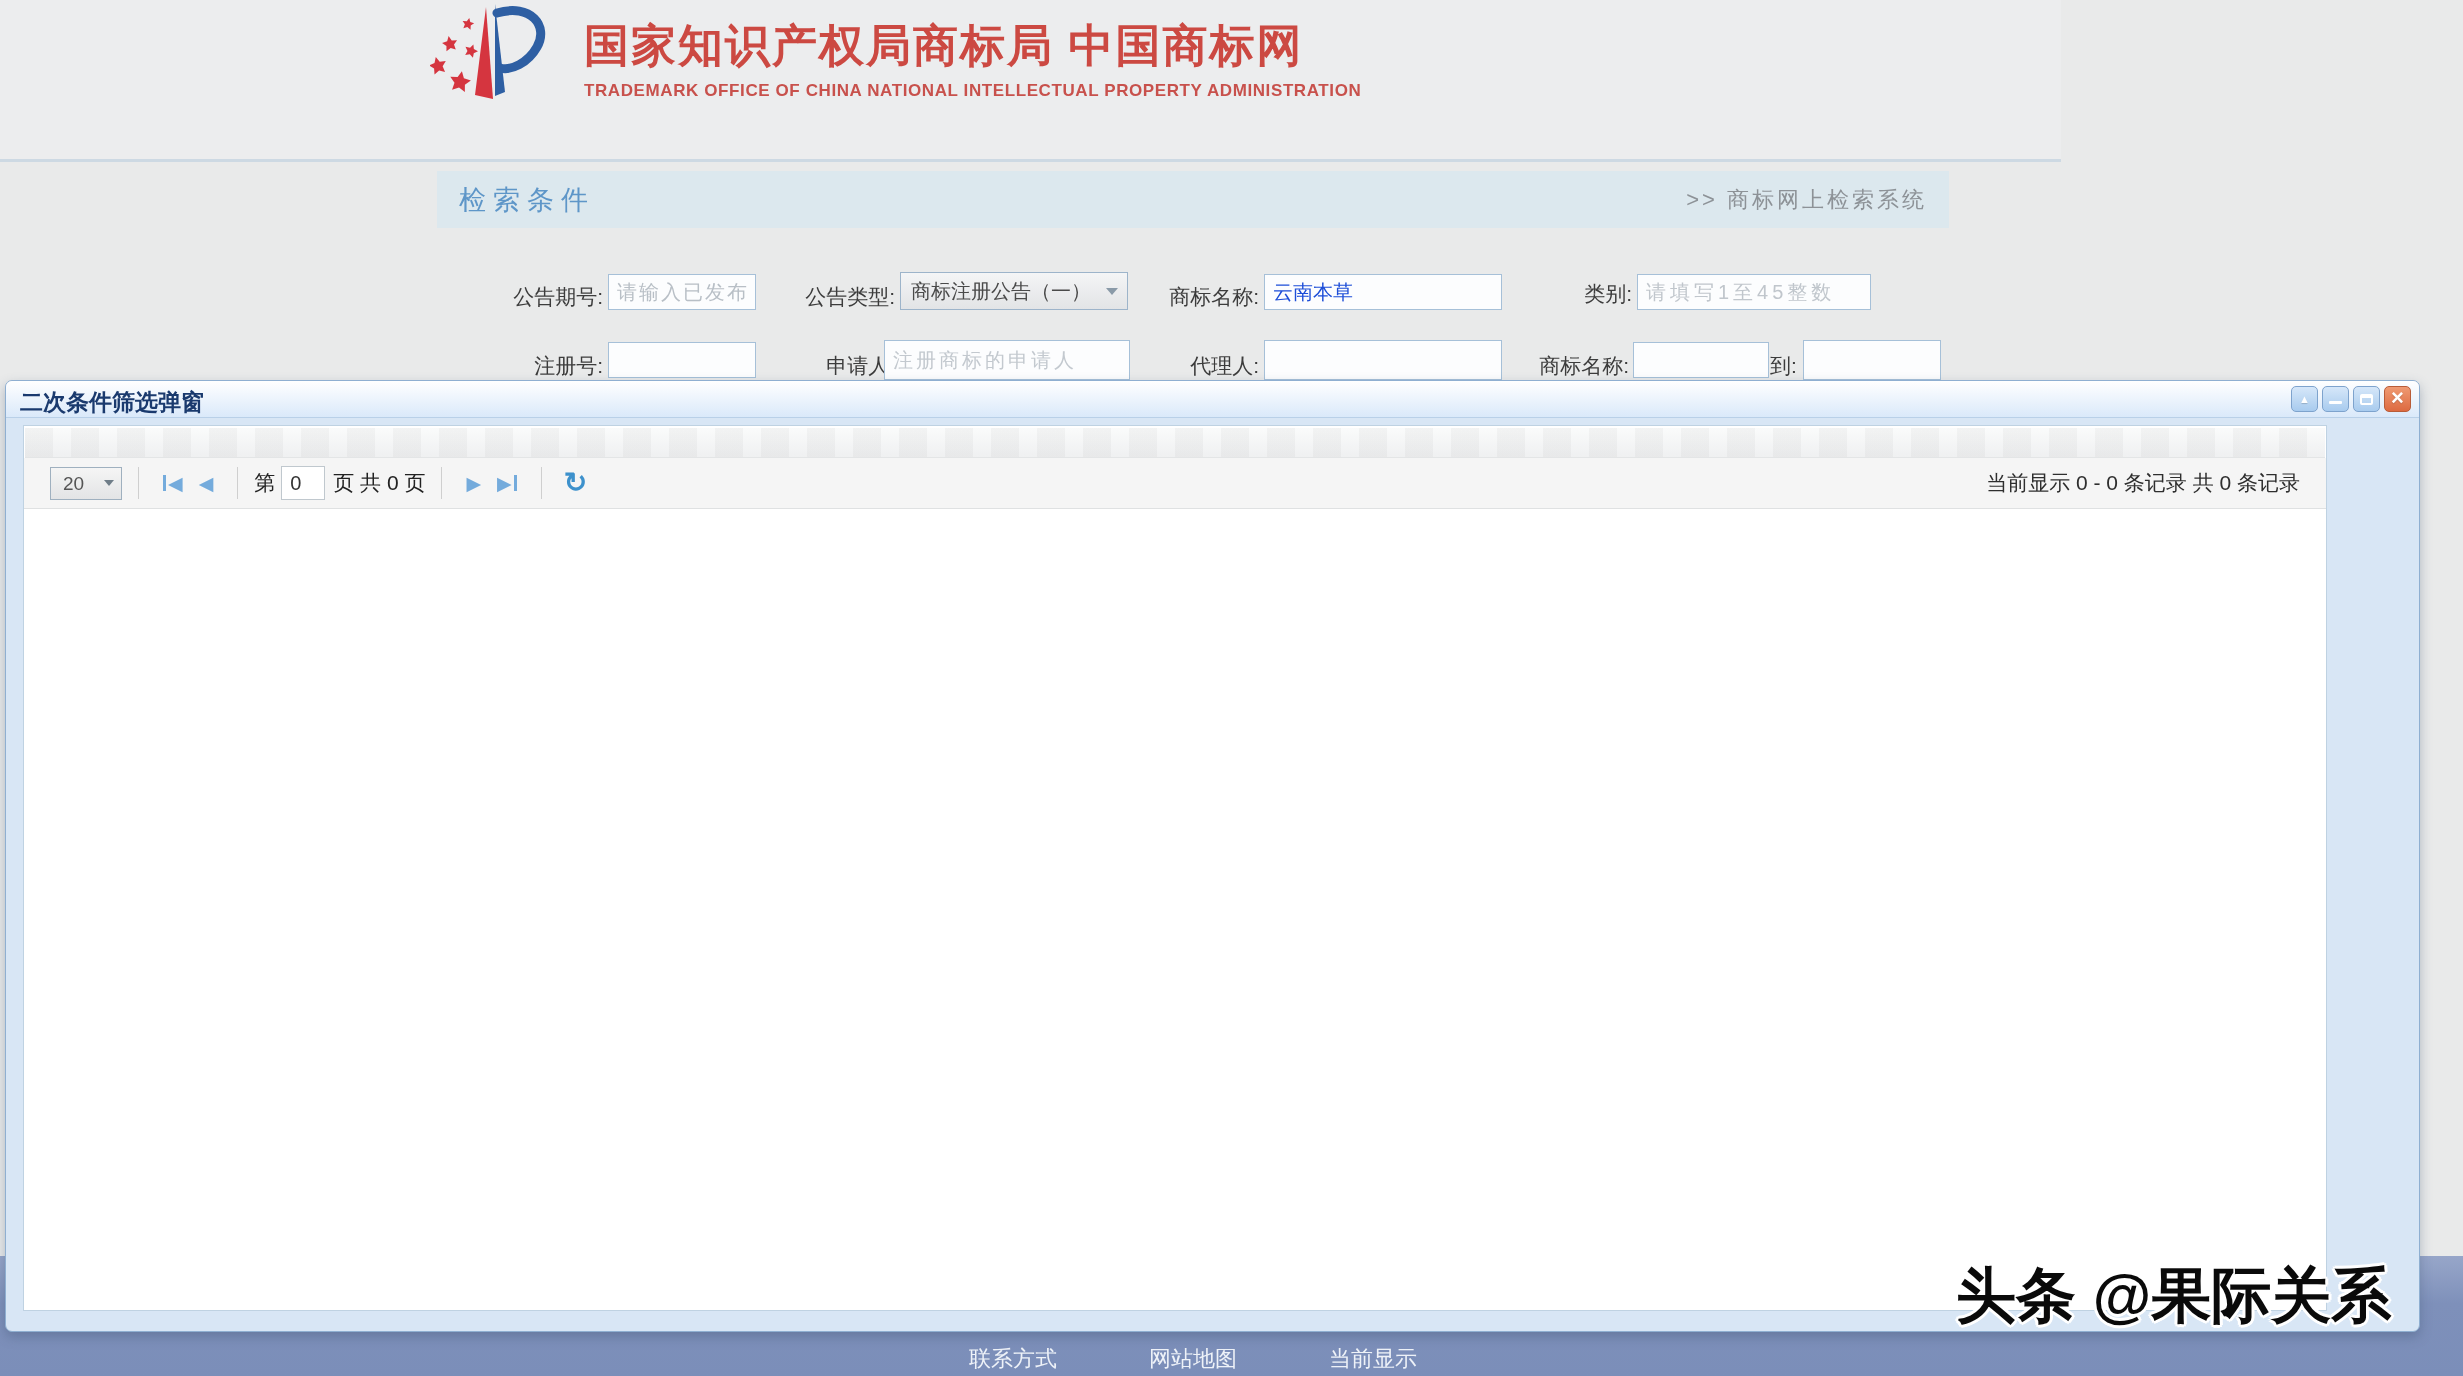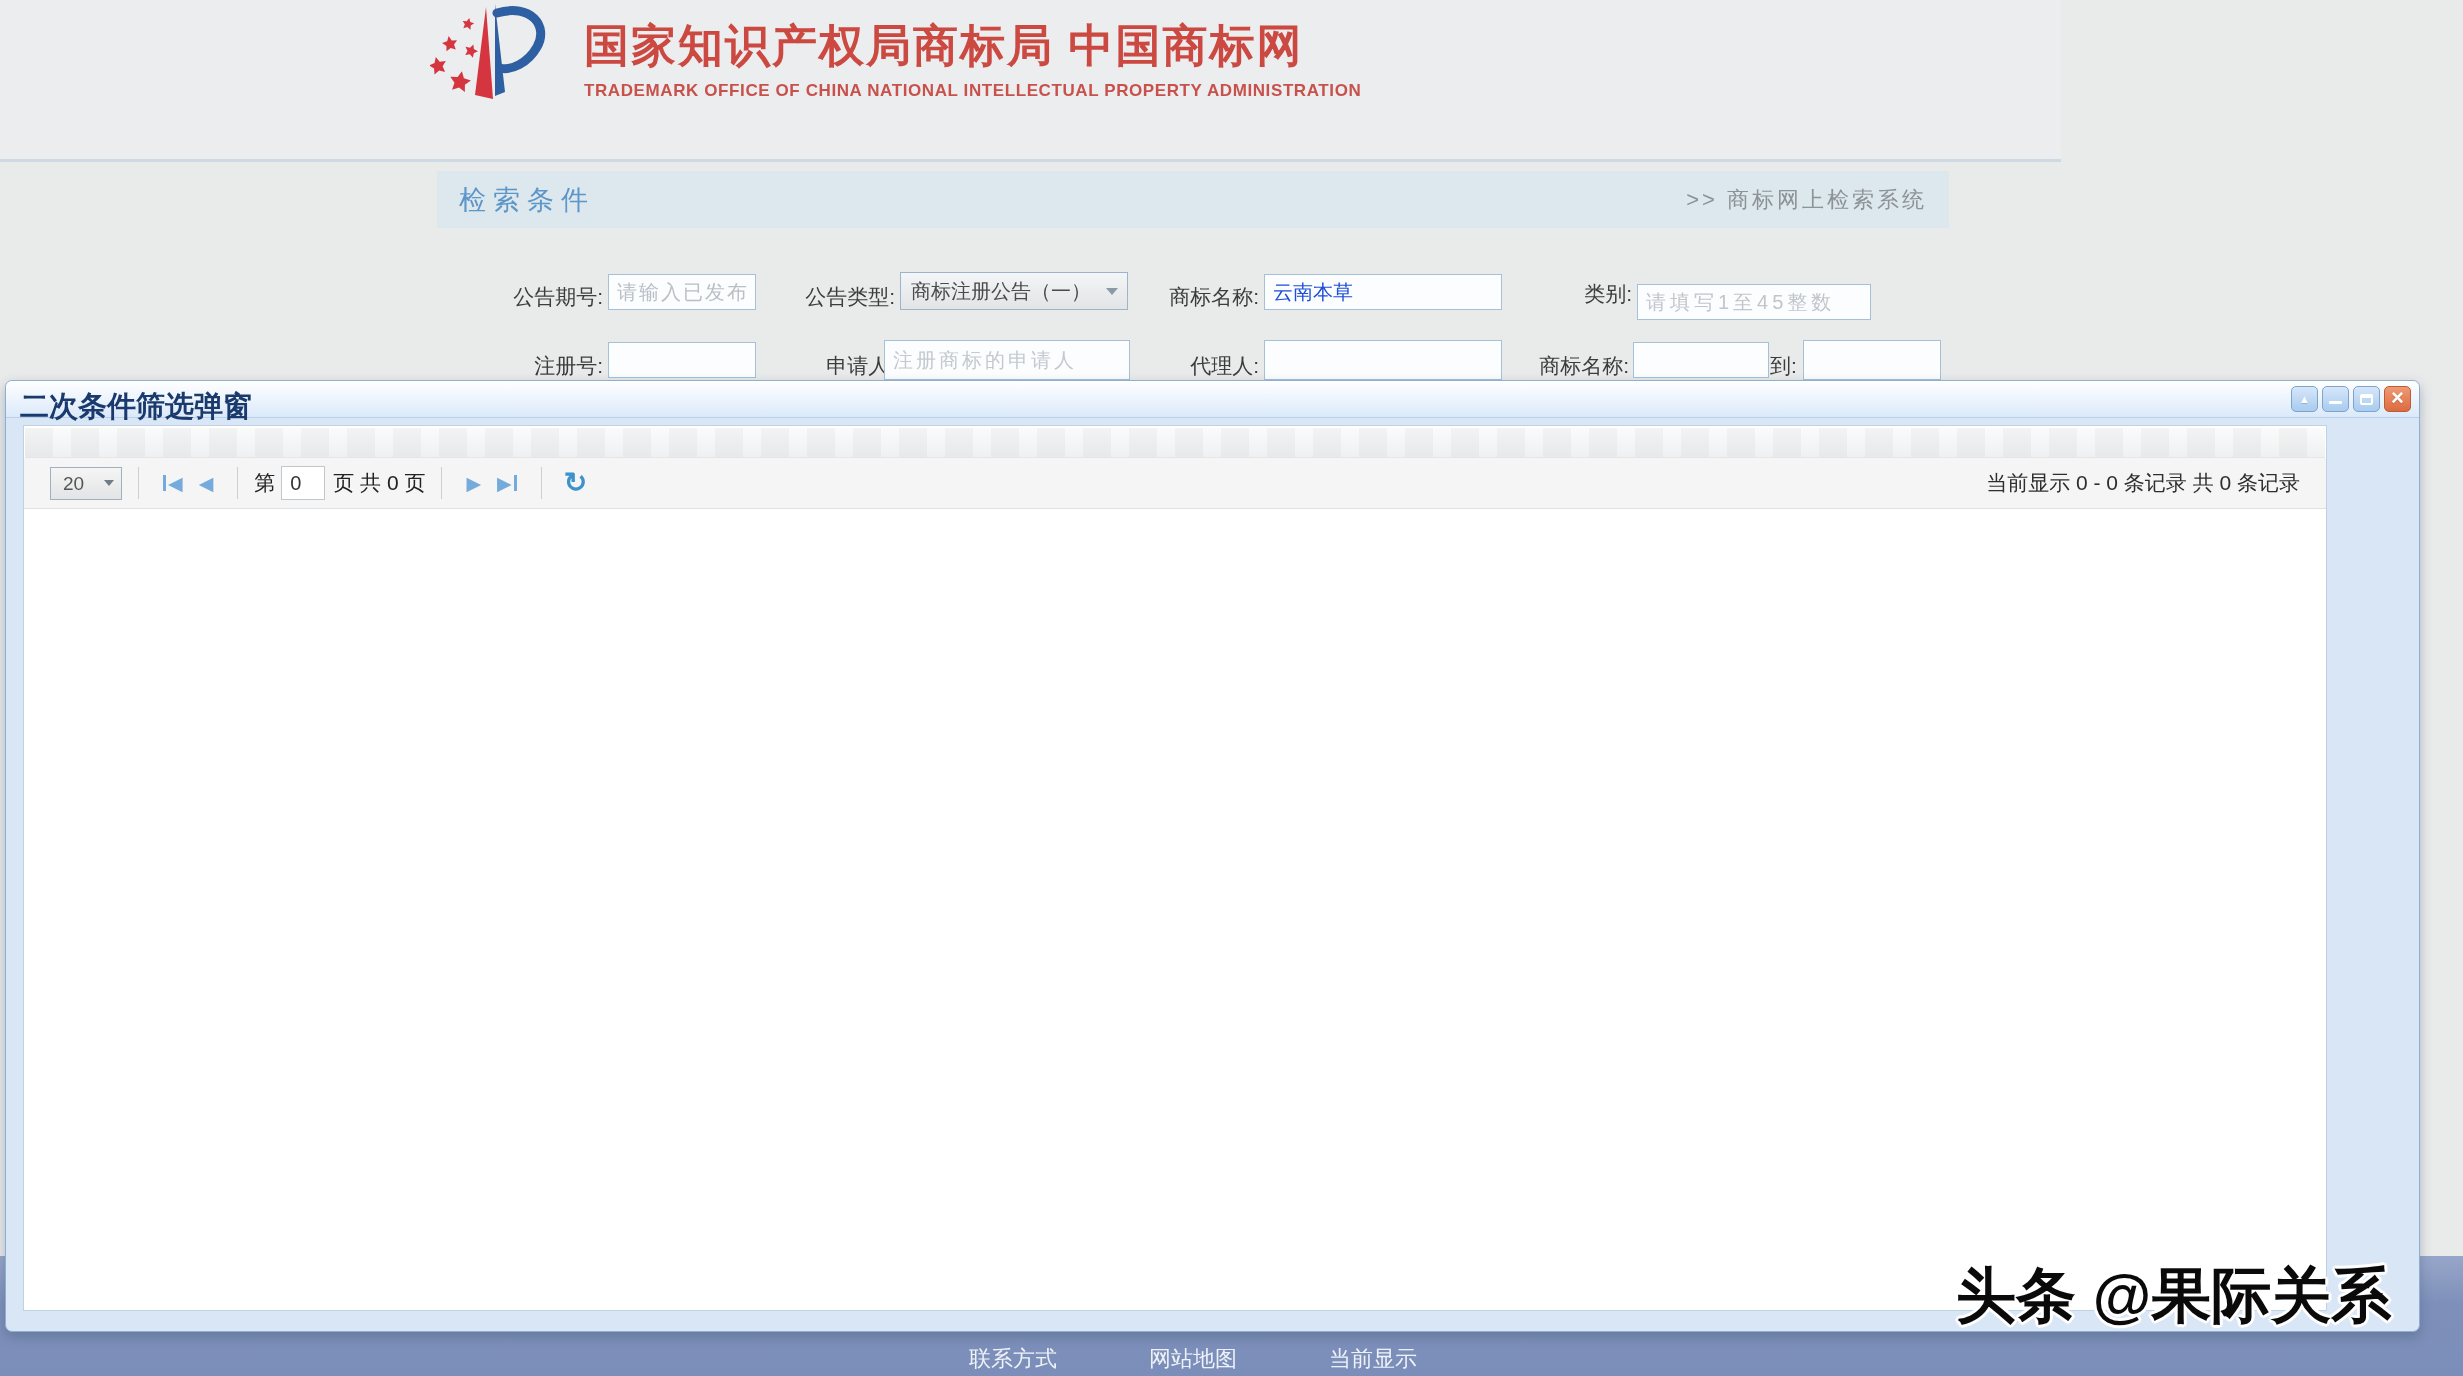--- a/index.html
+++ b/index.html
@@ -35,40 +35,40 @@
   .sel-wrap      { position: absolute; left: 900px; top: 272px; width: 228px; height: 38px; }
   select.f-select{ width: 100%; height: 100%; appearance: none; -webkit-appearance: none;
                    border: 1px solid #9db4ca; background: linear-gradient(#f4f5f6,#e2e4e6);
                    font-size: 20px; color: #4a4a4a; padding: 0 30px 0 10px; font-family: inherit; }
   .chevron-down { position: absolute; right: 10px; top: 16px; width: 0; height: 0; pointer-events: none;
                   border-left: 6px solid transparent; border-right: 6px solid transparent;
                   border-top: 7px solid #8a9aa8; }
   .lab-name      { left: 1147px; top: 283px; width: 112px; }
   .inp-name      { left: 1264px; top: 274px; width: 238px; height: 36px; }
   .lab-class     { left: 1520px; top: 280px; width: 112px; }
-  .inp-class     { left: 1637px; top: 274px; width: 234px; height: 36px; margin-top: 10px; }
+  .inp-class     { left: 1637px; top: 274px; width: 234px; height: 36px; }
 
   .lab-reg       { left: 455px;  top: 352px; width: 148px; }
   .inp-reg       { left: 608px;  top: 342px; width: 148px; height: 36px; }
   .lab-applicant { left: 762px;  top: 352px; width: 133px; }
   .inp-applicant { left: 884px;  top: 340px; width: 246px; height: 40px; }
   .lab-agent     { left: 1147px; top: 352px; width: 112px; }
   .inp-agent     { left: 1264px; top: 340px; width: 238px; height: 40px; }
   .lab-date      { left: 1500px; top: 352px; width: 129px; }
   .inp-date      { left: 1633px; top: 342px; width: 136px; height: 36px; }
   .lab-to        { left: 1770px; top: 352px; width: 32px; text-align: left; }
   .inp-to        { left: 1803px; top: 340px; width: 138px; height: 40px; }
 
   
   .dialog { position: absolute; left: 5px; top: 380px; width: 2415px; height: 952px;
             background: #d8e6f5; border: 1px solid #8fafd1; border-radius: 7px;
             box-shadow: 0 5px 12px rgba(60,80,110,.35); z-index: 10; }
   .titlebar { height: 37px; background: linear-gradient(#ffffff,#dae9fa);
               border-bottom: 1px solid #b9d0e8; border-radius: 6px 6px 0 0; position: relative; cursor: move; }
-  .dialog-title { position: absolute; left: 14px; top: 6px; font-size: 29px; font-weight: bold; color: #1a3a6e; }
+  .dialog-title { position: absolute; left: 14px; top: 6px; font-size: 23px; font-weight: bold; color: #1a3a6e; }
   .win-btns { position: absolute; right: 8px; top: 5px; display: flex; gap: 4px; }
   .win-btn { width: 27px; height: 26px; border-radius: 5px; cursor: pointer;
              background: linear-gradient(#d6e7f9,#a8cbee); border: 1px solid #7ea3cd;
              display: flex; align-items: center; justify-content: center; }
   .win-btn .glyph { color: #fff; font-size: 11px; line-height: 1; text-shadow: 0 1px 1px rgba(0,0,0,.18); }
   .win-btn.close { background: linear-gradient(#ef9a72,#dd6a41); border-color: #b95c38; }
   .win-btn.close .glyph { font-size: 22px; font-weight: bold; margin-top: -3px; }
   .min-bar { width: 13px; height: 3px; background: #fff; border-radius: 1px; margin-top: 7px; }
   .max-box { width: 13px; height: 11px; border: 2px solid #fff; border-top-width: 4px; border-radius: 2px; }
 

